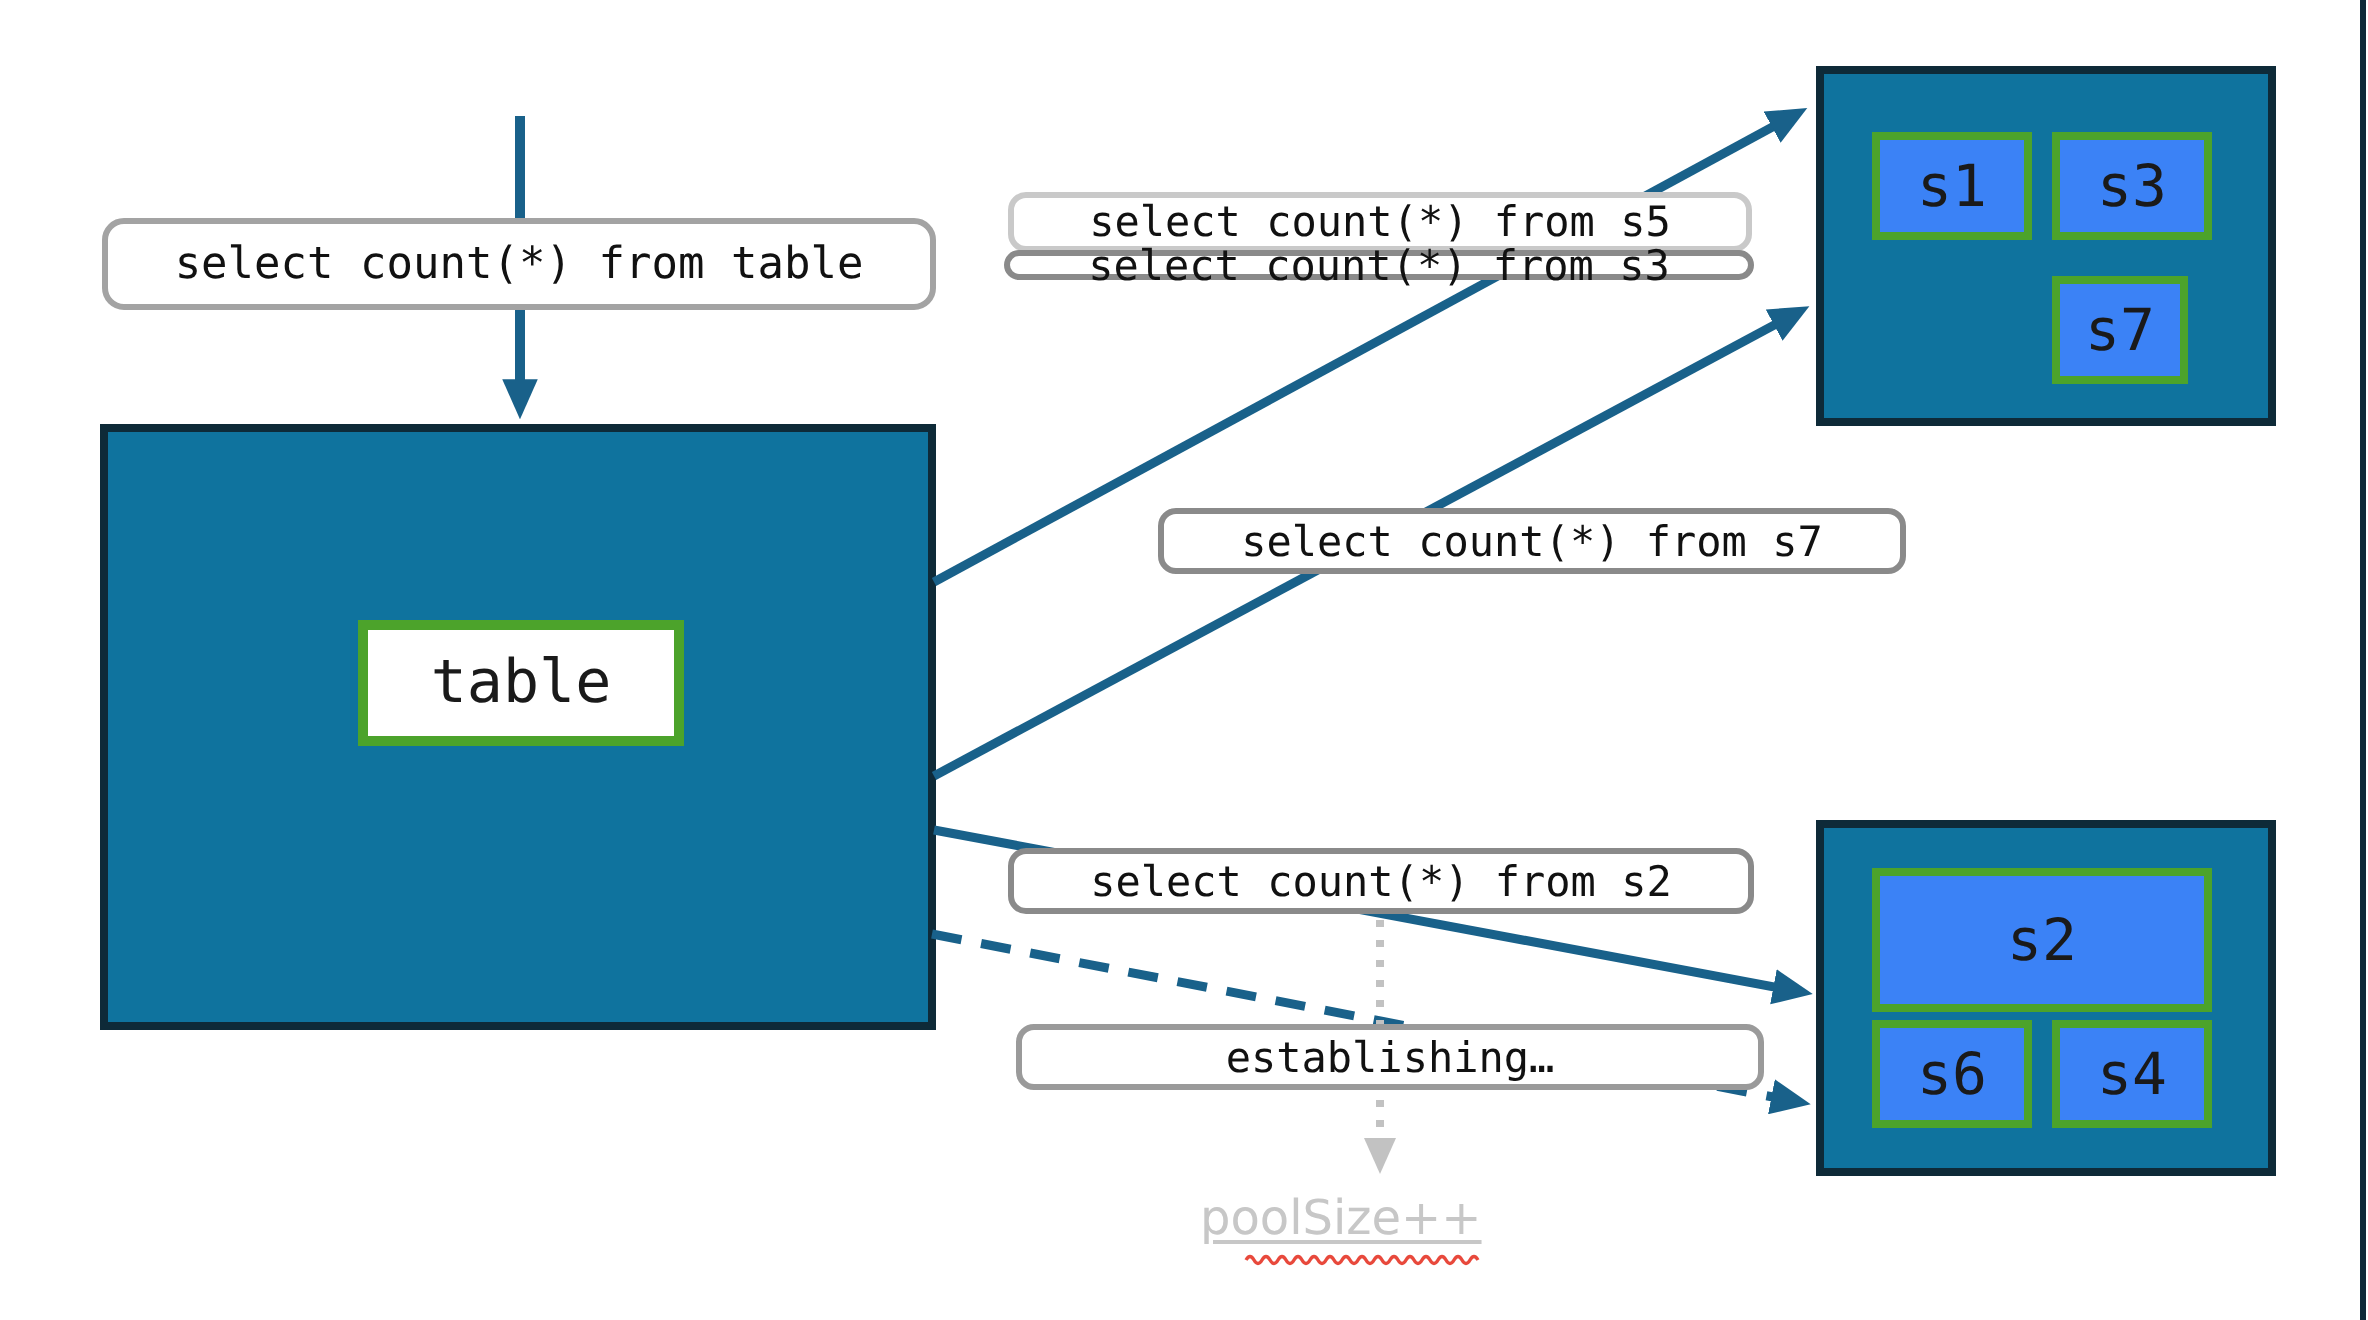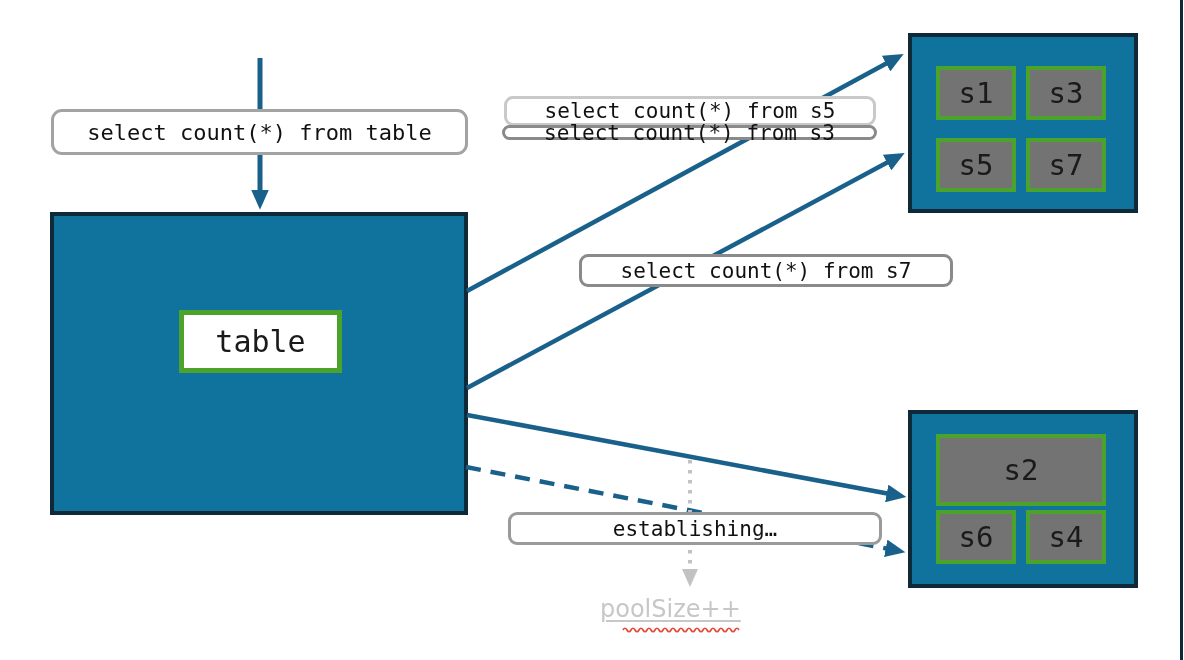--- a/index.html
+++ b/index.html
@@ -51,26 +51,26 @@
   #lbl-s2{left:504px;top:424px;width:373px;height:33px;}
   #lbl-est{left:508px;top:512px;width:374px;height:33px;}
 
   
   #table-box{left:50px;top:212px;width:418px;height:303px;}
   #table-chip{left:179px;top:310px;width:163px;height:63px;border-width:5px;}
 
   
   #group-top{left:908px;top:33px;width:230px;height:180px;}
   #group-bottom{left:908px;top:410px;width:230px;height:178px;}
-  .shard{position:absolute;background:#737373;border:4px solid var(--green_border);box-sizing:border-box;display:flex;align-items:center;justify-content:center;font-size:29px;color:#1a1a1a;}
+  .shard{position:absolute;background:#3b82f6;border:4px solid var(--green_border);box-sizing:border-box;display:flex;align-items:center;justify-content:center;font-size:29px;color:#1a1a1a;}
   
   #shard-s1{left:24px;top:29px;width:80px;height:54px;}
   #shard-s3{left:114px;top:29px;width:80px;height:54px;}
   #shard-s5{left:24px;top:101px;width:80px;height:54px;}
-  #shard-s7{left:114px;top:101px;width:80px;height:54px;}
+  #shard-s7{left:114px;top:101px;width:68px;height:54px;}
   #shard-s2{left:24px;top:20px;width:170px;height:72px;}
   #shard-s6{left:24px;top:96px;width:80px;height:54px;}
   #shard-s4{left:114px;top:96px;width:80px;height:54px;}
 
   
   #arrows{position:absolute;left:0;top:0;width:1184px;height:660px;z-index:5;pointer-events:none;}
 
   
   #pool-note{
     position:absolute;left:600px;top:595px;width:185px;
@@ -97,23 +97,20 @@
   <div class="chip" id="table-chip">
     <span>table</span>
   </div>
 
   <div class="teal-box" id="group-top">
     <div class="shard" id="shard-s1">
         <span>s1</span>
       </div>
     <div class="shard" id="shard-s3">
         <span>s3</span>
-      </div>
-    <div class="shard" id="shard-s5">
-        <span>s5</span>
       </div>
     <div class="shard" id="shard-s7">
         <span>s7</span>
       </div>
   </div>
 
   <div class="teal-box" id="group-bottom">
     <div class="shard" id="shard-s2">
         <span>s2</span>
       </div>
@@ -151,20 +148,23 @@
   </div>
   <div class="qlabel light" id="lbl-s5">
     <span>select count(*) from s5</span>
   </div>
   <div class="qlabel" id="lbl-s3">
     <span>select count(*) from s3</span>
   </div>
   <div class="qlabel" id="lbl-s7">
     <span>select count(*) from s7</span>
   </div>
+  <div class="qlabel" id="lbl-s2">
+    <span>select count(*) from s2</span>
+  </div>
   <div class="qlabel mid" id="lbl-est">
     <span>establishing…</span>
   </div>
 
   <div id="pool-note">poolSize++</div>
   <svg id="squiggle" width="122" height="8" viewBox="0 0 122 8" xmlns="http://www.w3.org/2000/svg">
     <path d="M1,5 q2,-3.5 4,0 t4,0 t4,0 t4,0 t4,0 t4,0 t4,0 t4,0 t4,0 t4,0 t4,0 t4,0 t4,0 t4,0 t4,0 t4,0 t4,0 t4,0 t4,0 t4,0 t4,0 t4,0 t4,0 t4,0 t4,0 t4,0 t4,0 t4,0 t4,0" fill="none" style="stroke:var(--squiggle)" stroke-width="1.7"></path>
   </svg>
 
   <div id="slide-edge"></div>

